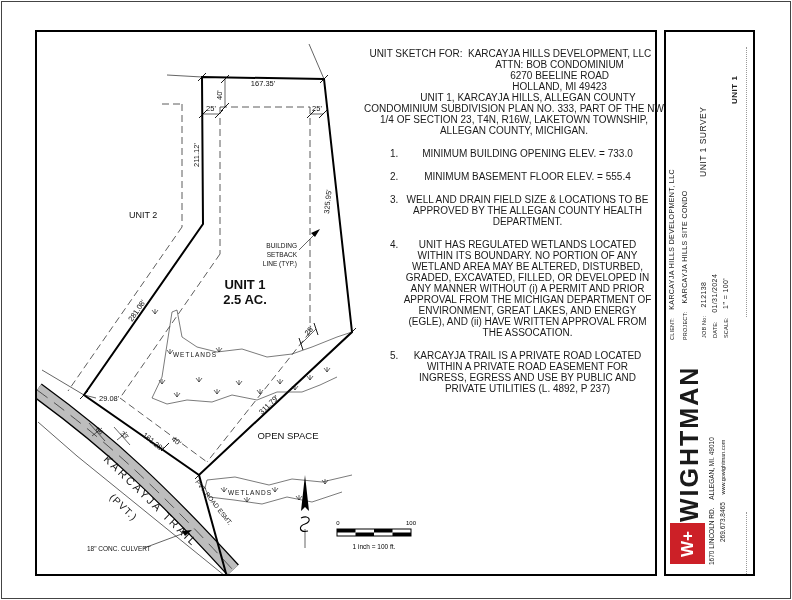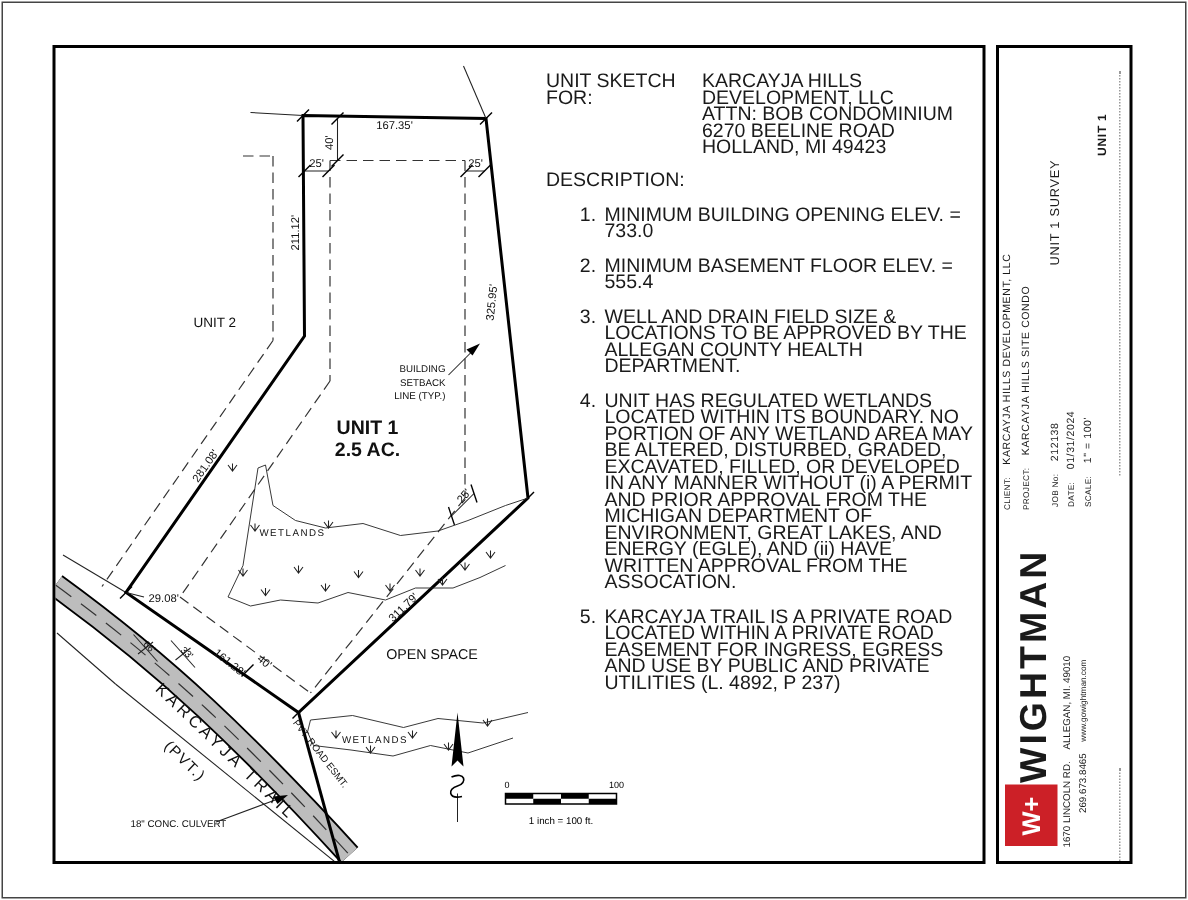--- a/index.html
+++ b/index.html
@@ -2,21 +2,21 @@
 <html><head>
 <meta charset="utf-8">
 <style>
   html,body{margin:0;padding:0;background:#fff;}
   body{width:792px;height:600px;position:relative;font-family:"Liberation Sans",sans-serif;color:#1a1a1a;}
   .page{position:absolute;left:1px;top:1px;width:788px;height:596px;border:1px solid #444;}
   .sheet{position:absolute;left:35px;top:30px;width:622px;height:546px;border:2px solid #000;box-sizing:border-box;}
   .titleblock{position:absolute;left:664px;top:30px;width:91px;height:546px;border:2px solid #000;box-sizing:border-box;overflow:hidden;}
   .drawing-svg{position:absolute;left:0;top:0;}
   
-  .textblock{position:absolute;left:327px;top:16px;width:300px;font-size:13px;line-height:11px;}
+  .textblock{position:absolute;left:327px;top:16px;width:300px;font-size:10px;line-height:11px;text-align:center;}
   .sk-row{display:flex;}
   .sk-label{width:104px;flex:none;}
   .desc-para{margin:0;text-indent:28px;}
   .desc-label{margin-top:11px;}
   .notes-label{margin-top:11px;}
   ol.notes{margin:0;padding:0 0 0 25px;}
   ol.notes li{margin:12px;padding-left:2px;}
   
   .rot{position:absolute;writing-mode:vertical-rl;transform:rotate(180deg);white-space:nowrap;}
   .tb-line{font-size:7px;letter-spacing:.4px;}
@@ -192,21 +192,21 @@
   <div class="textblock">
     <div class="sk-row">
       <div class="sk-label">UNIT SKETCH FOR:</div>
       <div>
         <div>KARCAYJA HILLS DEVELOPMENT, LLC</div>
         <div>ATTN: BOB CONDOMINIUM</div>
         <div>6270 BEELINE ROAD</div>
         <div>HOLLAND, MI 49423</div>
       </div>
     </div>
-    <div class="desc-label">DESCRIPTION:</div>
+    <p class="desc-para">UNIT 1, KARCAYJA HILLS, ALLEGAN COUNTY CONDOMINIUM SUBDIVISION PLAN NO. 333, PART OF THE NW 1/4 OF SECTION 23, T4N, R16W, LAKETOWN TOWNSHIP, ALLEGAN COUNTY, MICHIGAN.</p>
     <ol class="notes">
       <li>MINIMUM BUILDING OPENING ELEV. = 733.0</li>
       <li>MINIMUM BASEMENT FLOOR ELEV. = 555.4</li>
       <li>WELL AND DRAIN FIELD SIZE &amp; LOCATIONS TO BE APPROVED BY THE ALLEGAN COUNTY HEALTH DEPARTMENT.</li>
       <li>UNIT HAS REGULATED WETLANDS LOCATED WITHIN ITS BOUNDARY. NO PORTION OF ANY WETLAND AREA MAY BE ALTERED, DISTURBED, GRADED, EXCAVATED, FILLED, OR DEVELOPED IN ANY MANNER WITHOUT (i) A PERMIT AND PRIOR APPROVAL FROM THE MICHIGAN DEPARTMENT OF ENVIRONMENT, GREAT LAKES, AND ENERGY (EGLE), AND (ii) HAVE WRITTEN APPROVAL FROM THE ASSOCATION.</li>
       <li>KARCAYJA TRAIL IS A PRIVATE ROAD LOCATED WITHIN A PRIVATE ROAD EASEMENT FOR INGRESS, EGRESS AND USE BY PUBLIC AND PRIVATE UTILITIES (L. 4892, P 237)</li>
     </ol>
   </div>
 </div>
 

